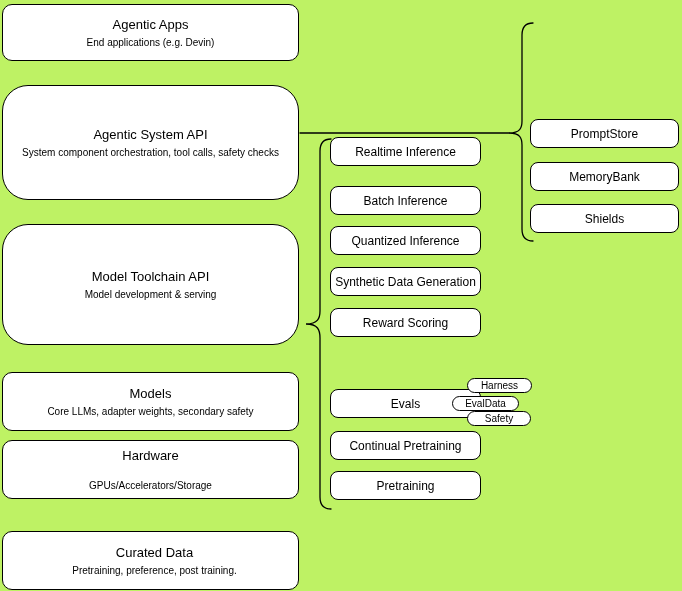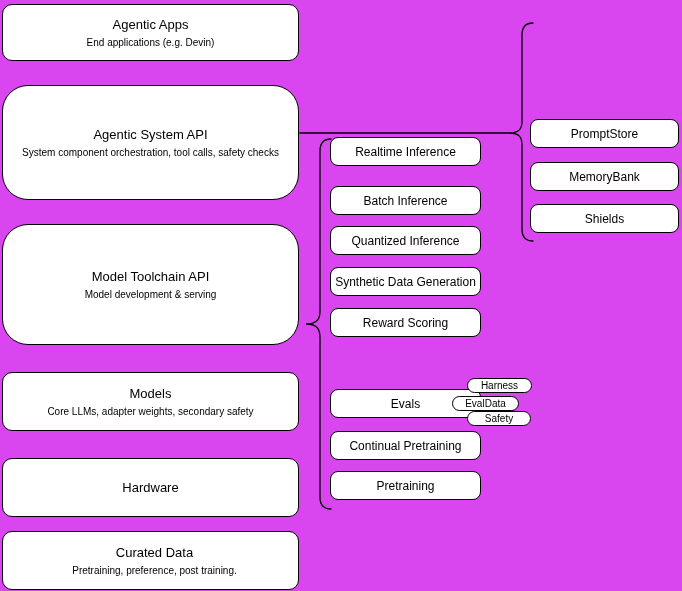--- a/index.html
+++ b/index.html
@@ -1,20 +1,20 @@
 <!DOCTYPE html>
 <html><head>
 <meta charset="utf-8">
 <style>
   html, body { margin: 0; padding: 0; background: #ffffff; }
   .canvas {
     position: relative;
     width: 682px;
     height: 591px;
-    background: #d946ef;
+    background: #bef264;
     font-family: "Liberation Sans", sans-serif;
     color: #000000;
     overflow: hidden;
   }
   .node {
     position: absolute;
     box-sizing: border-box;
     background: #ffffff;
     border: 1px solid #000000;
     display: flex;
@@ -80,22 +80,23 @@
   <div class="node left-node big" style="top:224px; height:121px;">
     <div class="title">Model Toolchain API</div>
     <div class="subtitle">Model development &amp; serving</div>
   </div>
 
   <div class="node left-node" style="top:372px; height:59px;">
     <div class="title">Models</div>
     <div class="subtitle">Core LLMs, adapter weights, secondary safety</div>
   </div>
 
-  <div class="node left-node" style="top:458px; height:59px;gap:12px;">
+  <div class="node left-node" style="top:440px; height:59px;gap:12px;">
     <div class="title">Hardware</div>
+    <div class="subtitle">GPUs/Accelerators/Storage</div>
   </div>
 
   <div class="node left-node" style="top:531px; height:59px;padding-left:8px;">
     <div class="title">Curated Data</div>
     <div class="subtitle">Pretraining, preference, post training.</div>
   </div>
 
   <div class="node mid-node" style="top:137px;">
     <span>Realtime Inference</span>
   </div>

